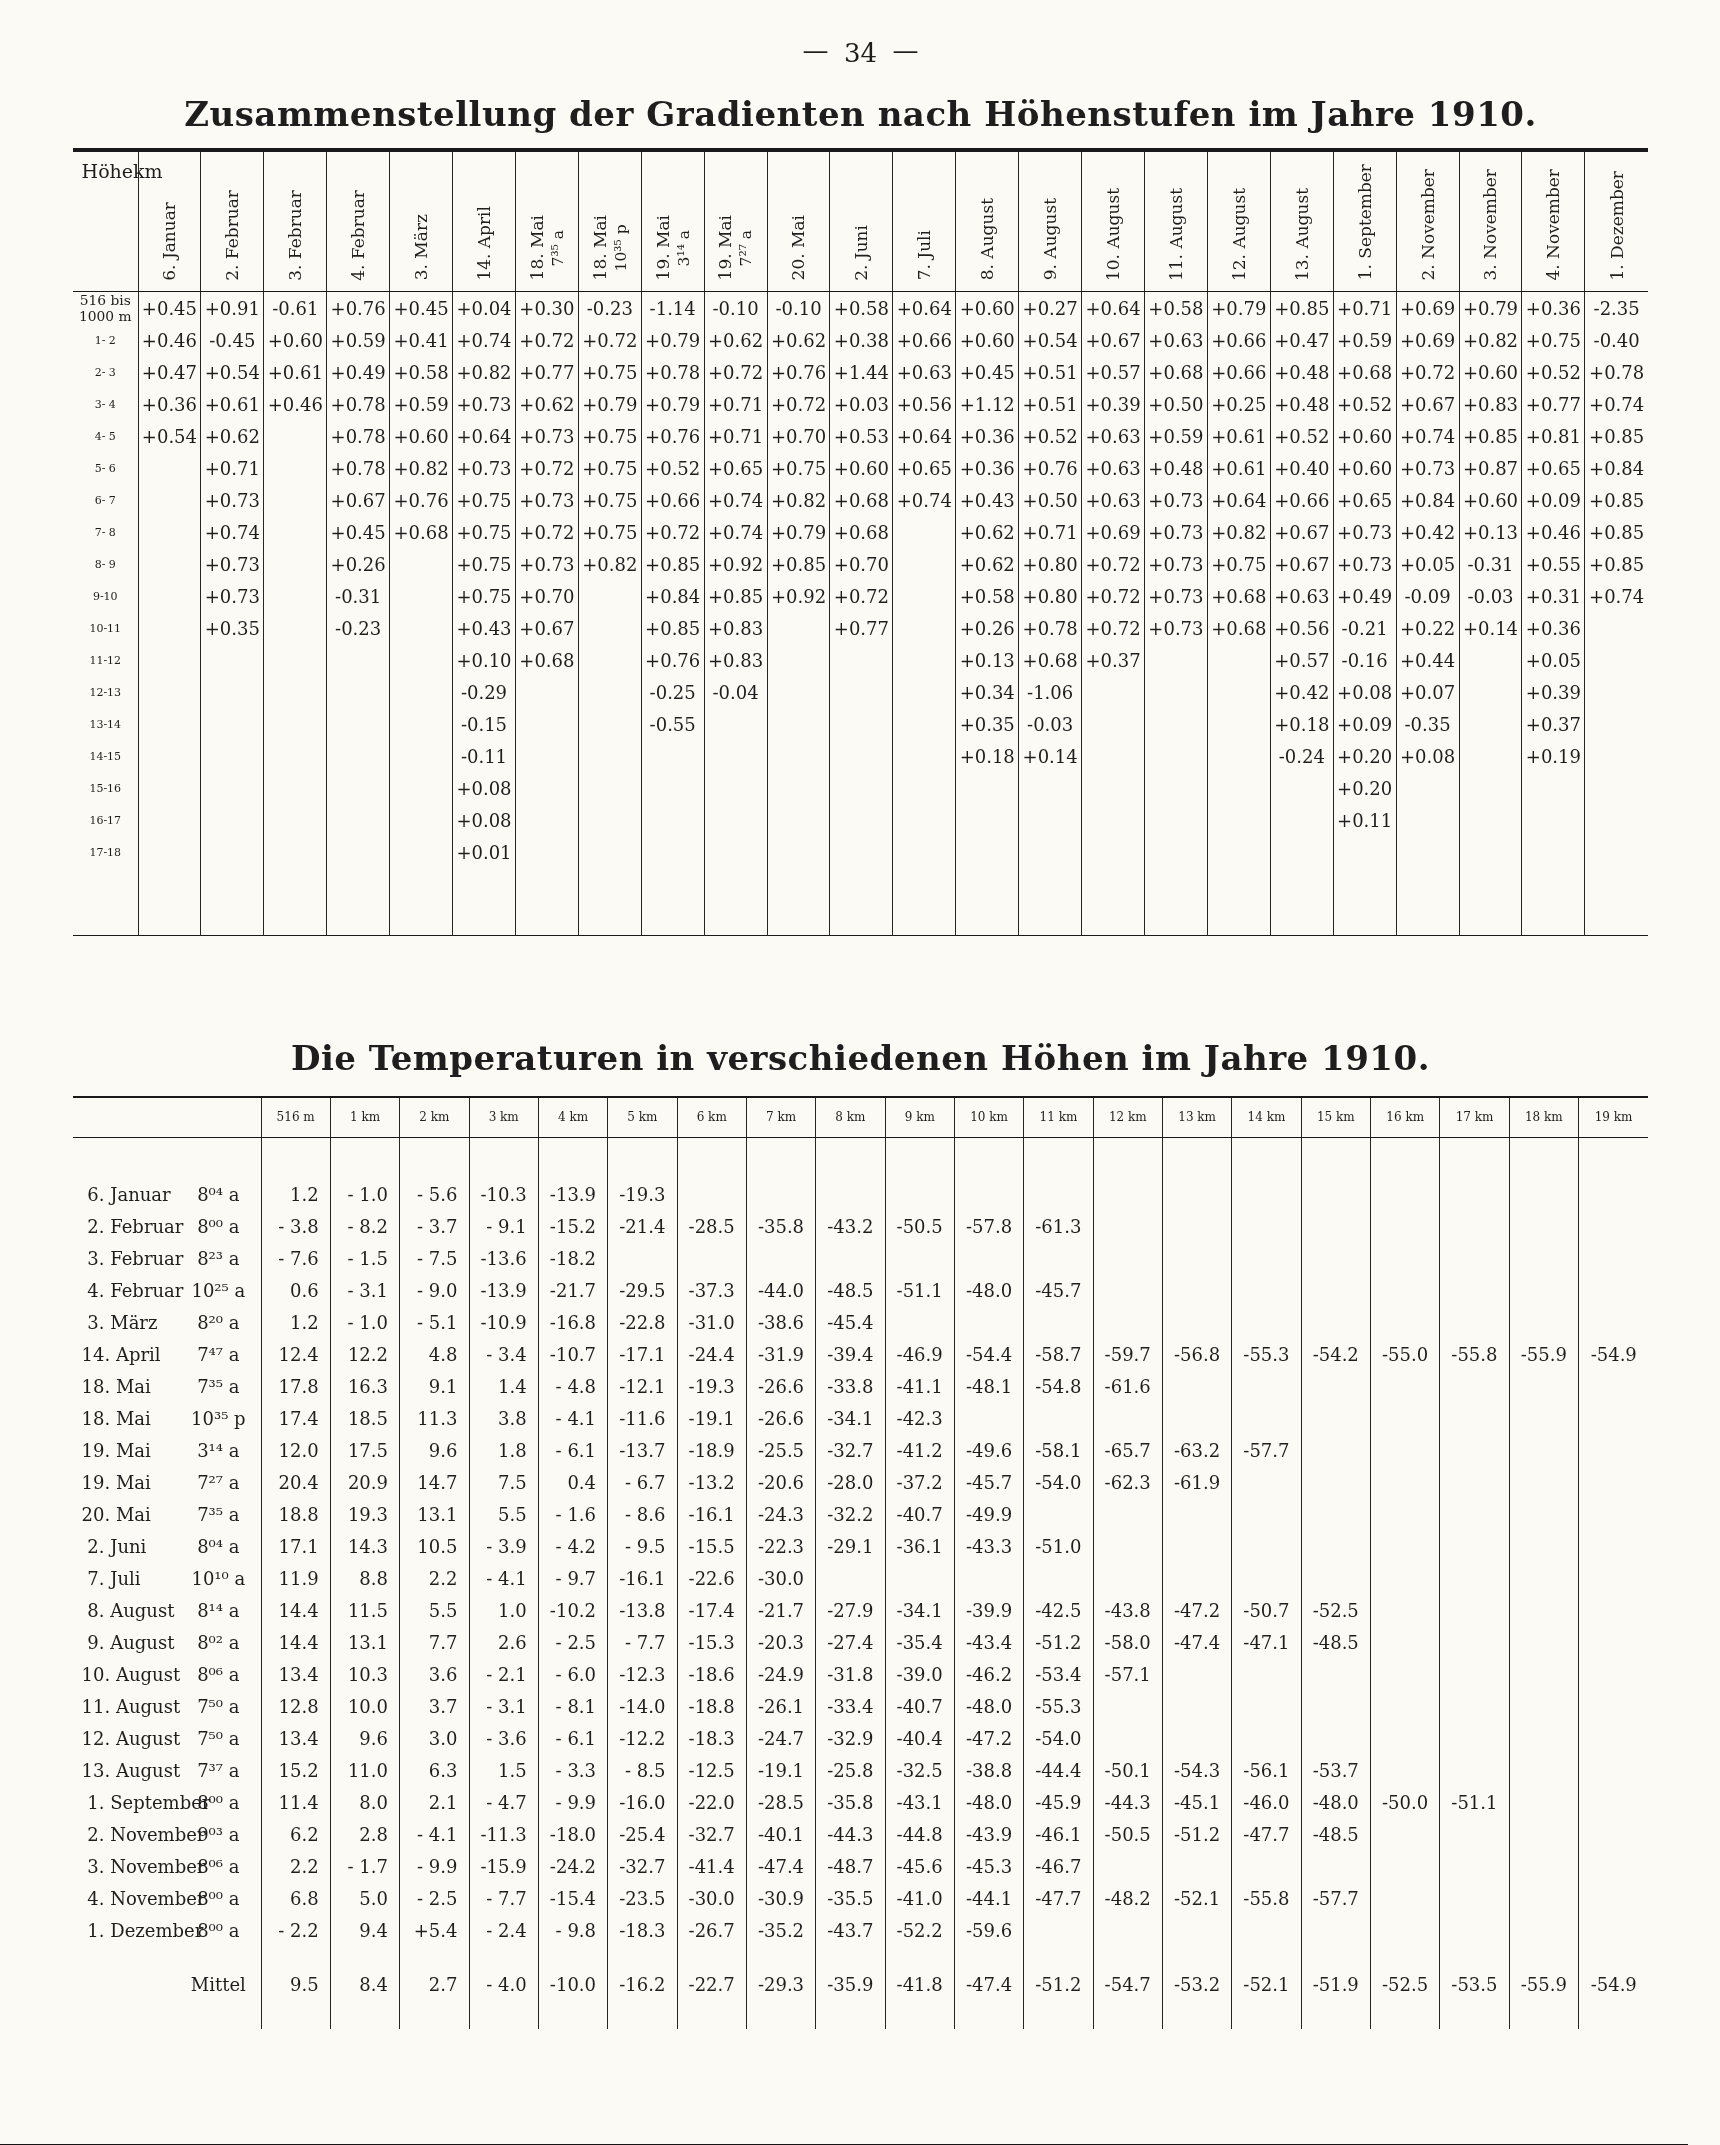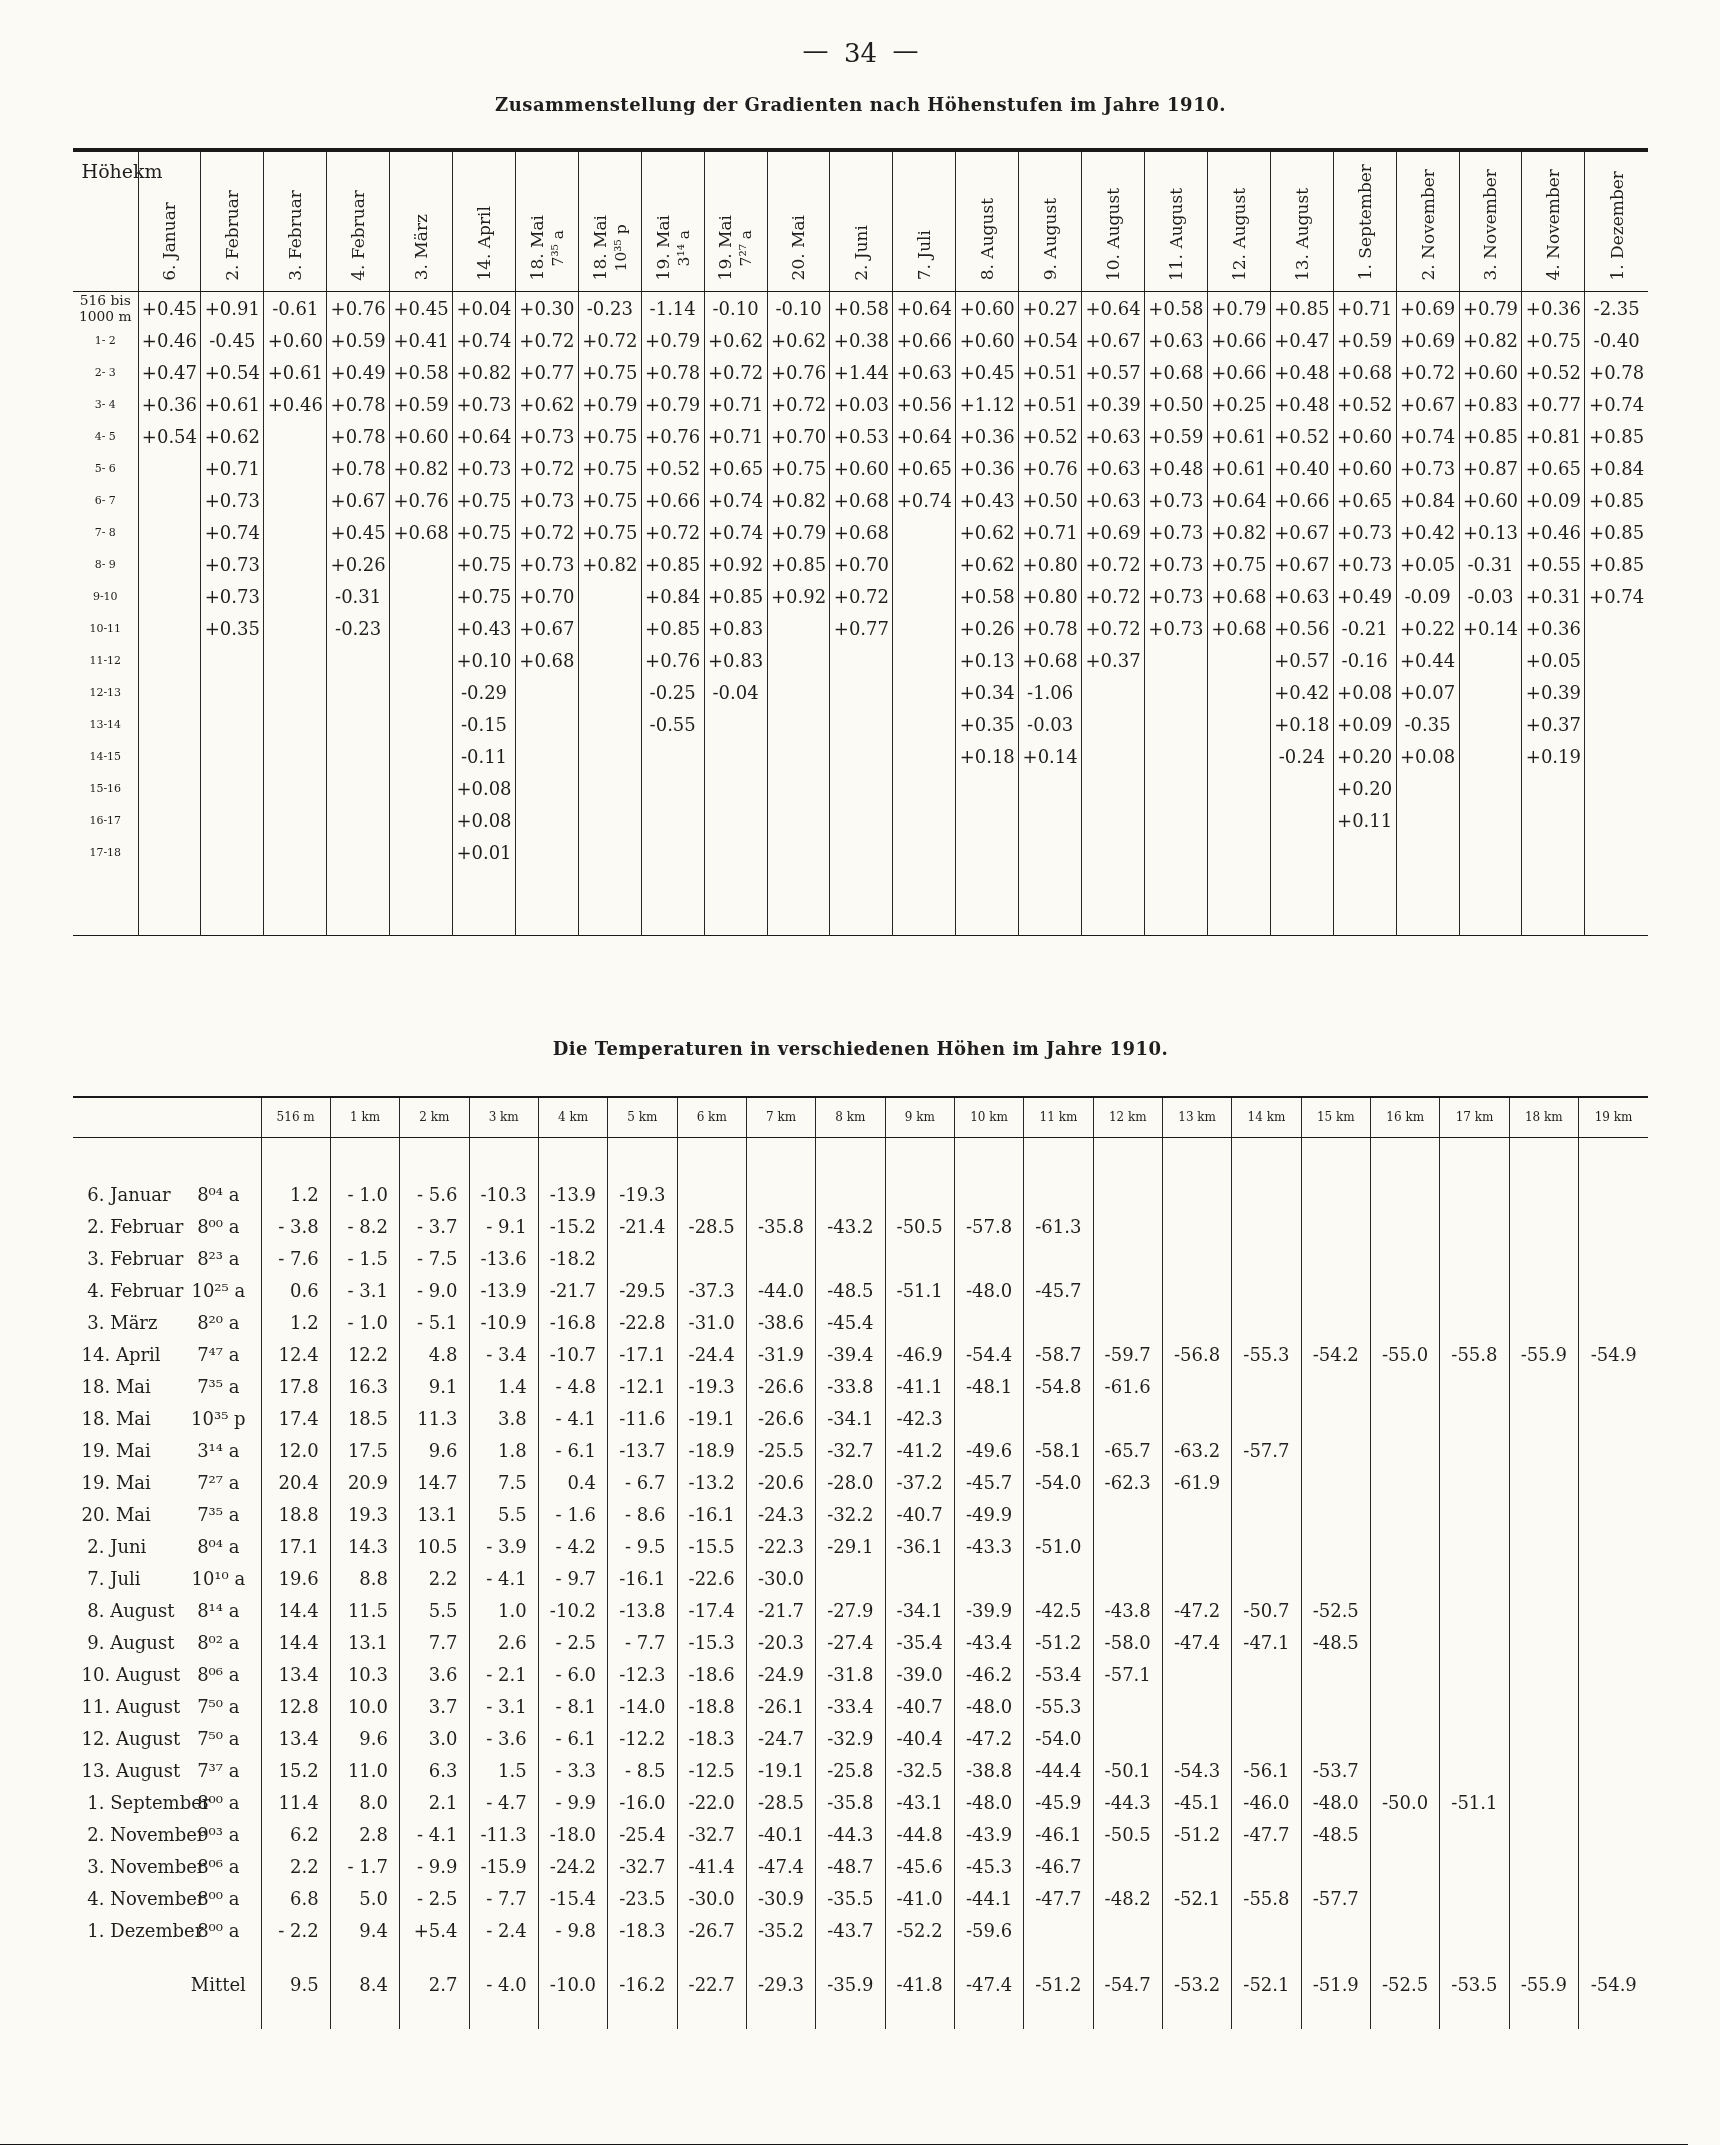--- a/index.html
+++ b/index.html
@@ -1,20 +1,20 @@
 <!DOCTYPE html>
 <html style="font-size:13.8px"><head>
 <meta charset="utf-8">
 <style>
 *{box-sizing:border-box;margin:0;padding:0;}
 body{background:#fbfaf5;}
 .page{position:relative;width:1721px;height:2146px;margin:12px auto;background:#fbfaf5;font-family:"DejaVu Serif",serif;color:#1e1e1e;overflow:hidden;}
 .pagenum{position:absolute;top:26px;left:0;width:100%;text-align:center;font-size:26px;}
 .pagenum .d{display:inline-block;margin:0 15.5px;transform:translateY(-2.6px);}
-.title{position:absolute;left:0;width:100%;text-align:center;font-weight:700;font-size:18px;letter-spacing:0.5px;}
+.title{position:absolute;left:0;width:100%;text-align:center;font-weight:700;font-size:34px;letter-spacing:0.5px;}
 #title-gradients{top:82px;}
 #title-temperatures{top:1026px;}
 .twrap{position:absolute;left:73px;width:1575px;}
 #w1{top:136px;}
 #w2{top:1084px;}
 table{border-collapse:collapse;table-layout:fixed;width:100%;}
 
 .t1{border-top:4.3px solid #191919;border-bottom:1.7px solid #191919;}
 .t1 th,.t1 td{border-left:1.3px solid #262626;padding:0;font-weight:400;}
 .t1 tr>*:first-child{border-left:none;}
@@ -990,21 +990,21 @@
             <td class="v tv"></td>
             <td class="v tv"></td>
             <td class="v tv"></td>
             <td class="v tv"></td>
             <td class="v tv"></td>
             <td class="v tv"></td>
           </tr>
           <tr>
             <td class="date"> 7. Juli</td>
             <td class="time">10¹⁰ a</td>
-            <td class="v tv">19.6</td>
+            <td class="v tv">11.9</td>
             <td class="v tv">8.8</td>
             <td class="v tv">2.2</td>
             <td class="v tv">- 4.1</td>
             <td class="v tv">- 9.7</td>
             <td class="v tv">-16.1</td>
             <td class="v tv">-22.6</td>
             <td class="v tv">-30.0</td>
             <td class="v tv"></td>
             <td class="v tv"></td>
             <td class="v tv"></td>

